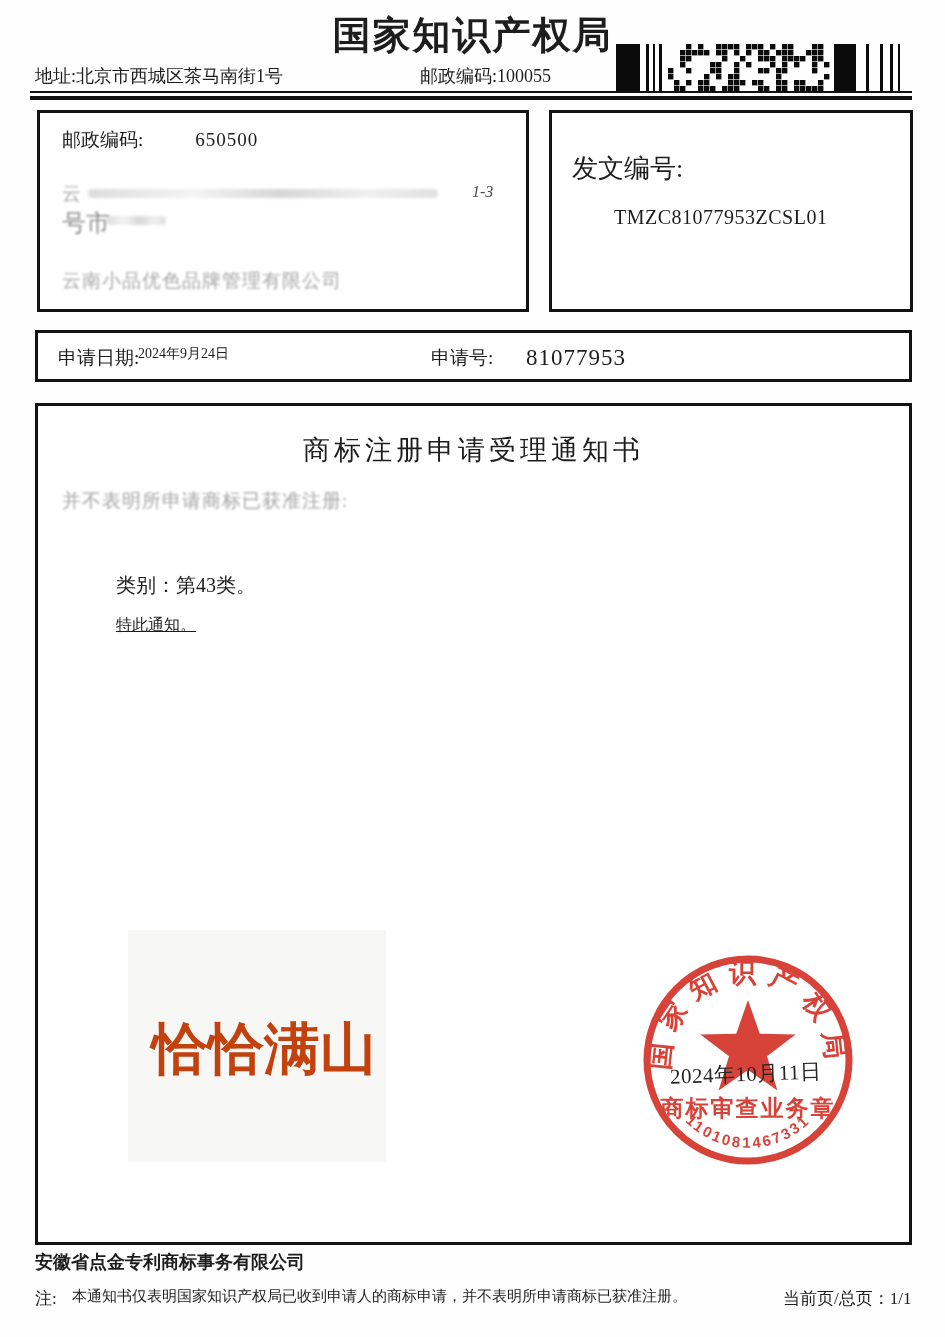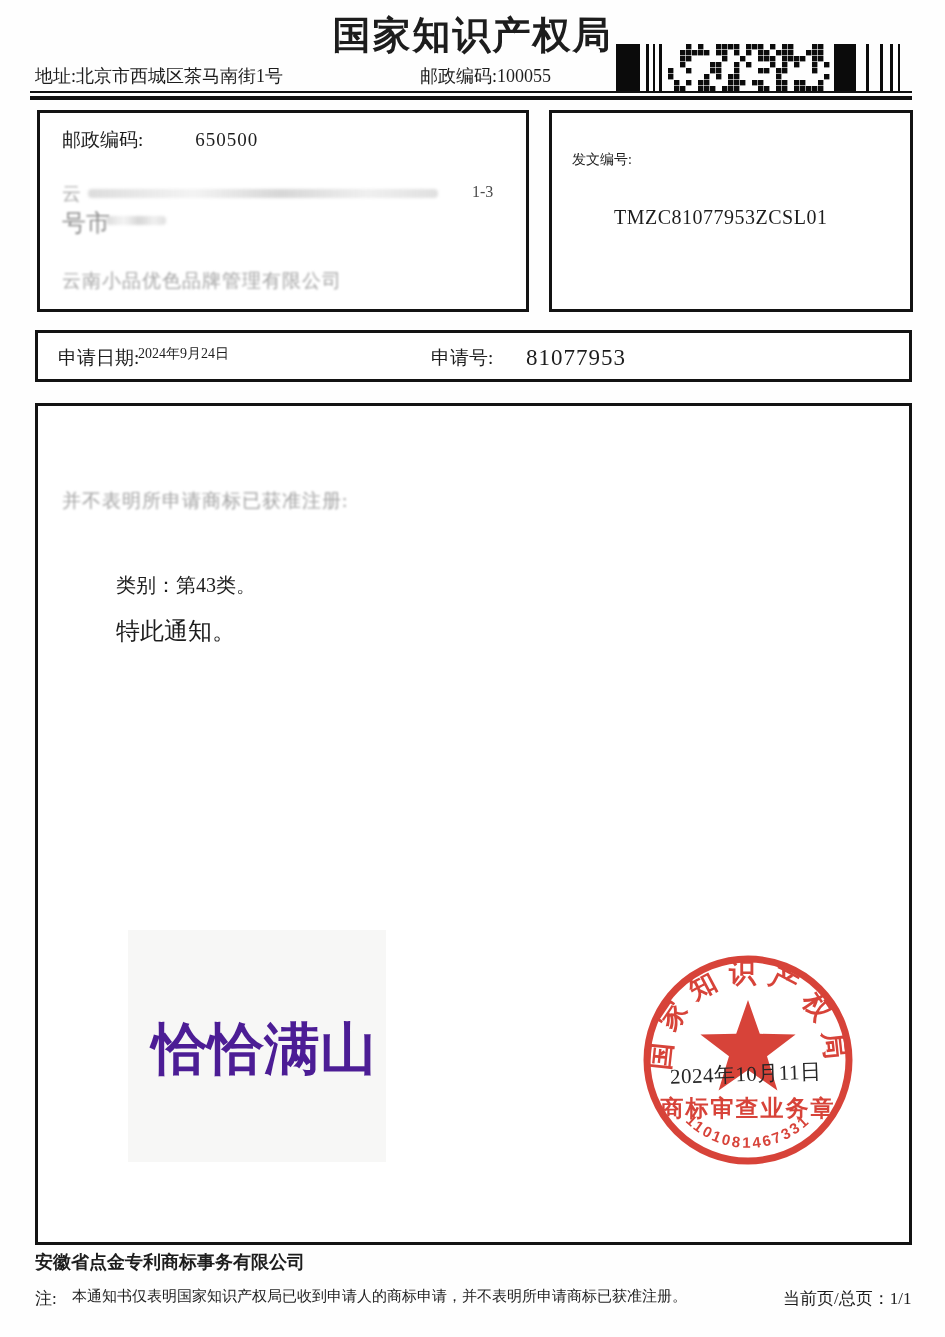--- a/index.html
+++ b/index.html
@@ -17,41 +17,41 @@
   .rule-thick{top:96px;left:30px;width:882px;height:4px;background:#111;}
   
   .box{border:3px solid #131313;background:#fff;}
   .recipient-box{top:110px;left:37px;width:486px;height:196px;}
   .dispatch-box{top:110px;left:549px;width:358px;height:196px;}
   .row-postal{top:14px;left:22px;font-size:19px;}
   .row-postal .val{margin-left:52px;letter-spacing:1px;}
   .smudge{height:9px;background:linear-gradient(90deg,rgba(130,130,130,.28),rgba(160,160,160,.12) 30%,rgba(120,120,120,.30) 55%,rgba(150,150,150,.15) 80%,rgba(130,130,130,.25));filter:blur(1.6px);border-radius:4px;}
   .addr1-start{top:68px;left:22px;font-size:19px;color:#a9a9a9;filter:blur(1px);}
   .addr1-smudge{top:76px;left:48px;width:350px;}
-  .addr1-end{top:70px;left:432px;font-size:16px;color:#4c4c4c;}
+  .addr1-end{top:70px;left:432px;font-size:16px;color:#4c4c4c;font-style:italic;}
   .addr2{top:94px;left:22px;font-size:24px;color:#8d8d8d;filter:blur(0.8px);}
   .addr2-smudge{top:103px;left:66px;width:60px;}
   .addr3{top:155px;left:22px;font-size:19px;color:#a5a5a5;filter:blur(1px);letter-spacing:1px;}
-  .dispatch-label{top:38px;left:20px;font-size:14px;}
+  .dispatch-label{top:38px;left:20px;font-size:26px;}
   .dispatch-value{top:93px;left:62px;font-size:20px;letter-spacing:0.5px;}
   
   .app-bar{top:330px;left:35px;width:871px;height:46px;}
   .app-date-label{top:12px;left:20px;font-size:19px;}
   .app-date-value{top:12px;left:100px;font-size:14px;}
   .app-no-label{top:12px;left:393px;font-size:19px;}
   .app-no-value{top:12px;left:488px;font-size:23px;letter-spacing:1px;}
   
   .notice-box{top:403px;left:35px;width:871px;height:836px;}
   .notice-title{top:26px;left:0;width:100%;text-align:center;font-size:27px;letter-spacing:4px;font-weight:500;}
   .salutation{top:82px;left:24px;font-size:19px;color:#a2a2a2;filter:blur(0.8px);letter-spacing:1px;}
   .body-p1{top:124px;left:78px;font-size:20px;}
   .body-p2{top:166px;left:78px;font-size:20px;}
-  .body-p3{top:209px;left:78px;font-size:24px;}
+  .body-p3{top:209px;left:78px;font-size:16px;text-decoration:underline;}
   .tm-box{top:524px;left:90px;width:258px;height:232px;background:#f7f7f6;}
-  .tm-text{top:82px;left:24px;font-size:56px;font-weight:bold;font-family:"Liberation Sans","DejaVu Sans",sans-serif;color:#4c1d95;letter-spacing:0px;text-align:center;}
+  .tm-text{top:82px;left:24px;font-size:56px;font-weight:bold;font-family:"Liberation Sans","DejaVu Sans",sans-serif;color:#c2410c;letter-spacing:0px;text-align:center;}
   
   .stamp-wrap{top:544px;left:600px;width:220px;height:220px;}
   
   .agent-line{top:1250px;left:35px;font-size:18px;font-weight:bold;}
   .note-label{top:1287px;left:35px;font-size:17px;}
   .note-text{top:1287px;left:72px;font-size:15px;}
   .page-indicator{top:1287px;left:783px;font-size:17px;}
   .barcode{top:44px;left:616px;}
 </style>
 </head>
@@ -198,20 +198,21 @@
   </div>
 
   <div class="abs box app-bar">
     <div class="abs app-date-label">申请日期:</div>
     <div class="abs app-date-value">2024年9月24日</div>
     <div class="abs app-no-label">申请号:</div>
     <div class="abs app-no-value">81077953</div>
   </div>
 
   <div class="abs box notice-box">
+    <div class="abs notice-title">商标注册申请受理通知书</div>
     <div class="abs salutation">并不表明所申请商标已获准注册:</div>
     <div class="abs body-p2">类别：第43类。</div>
     <div class="abs body-p3">特此通知。</div>
 
     <div class="abs tm-box">
       <div class="abs tm-text">恰恰满山</div>
     </div>
 
     <svg class="abs stamp-wrap" viewBox="0 0 220 220">
       <g opacity="0.93">

